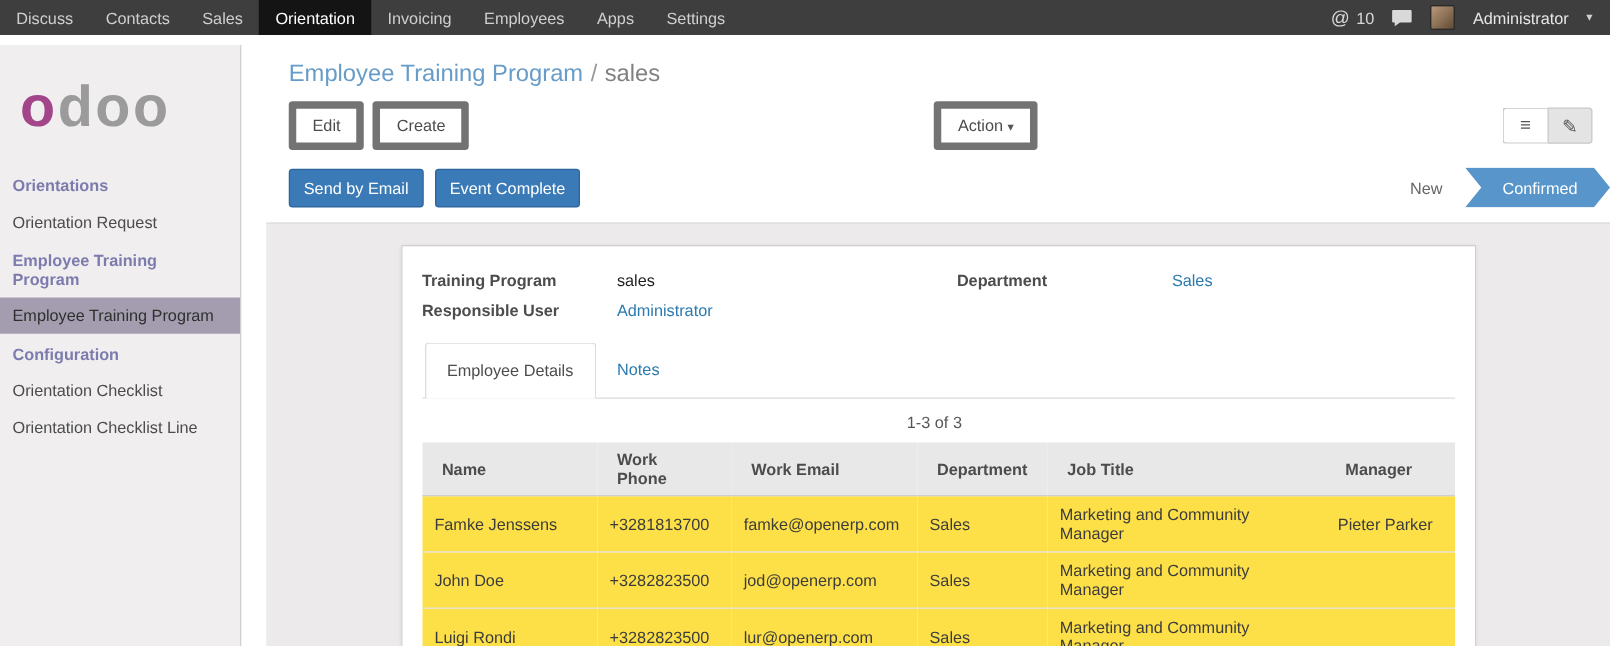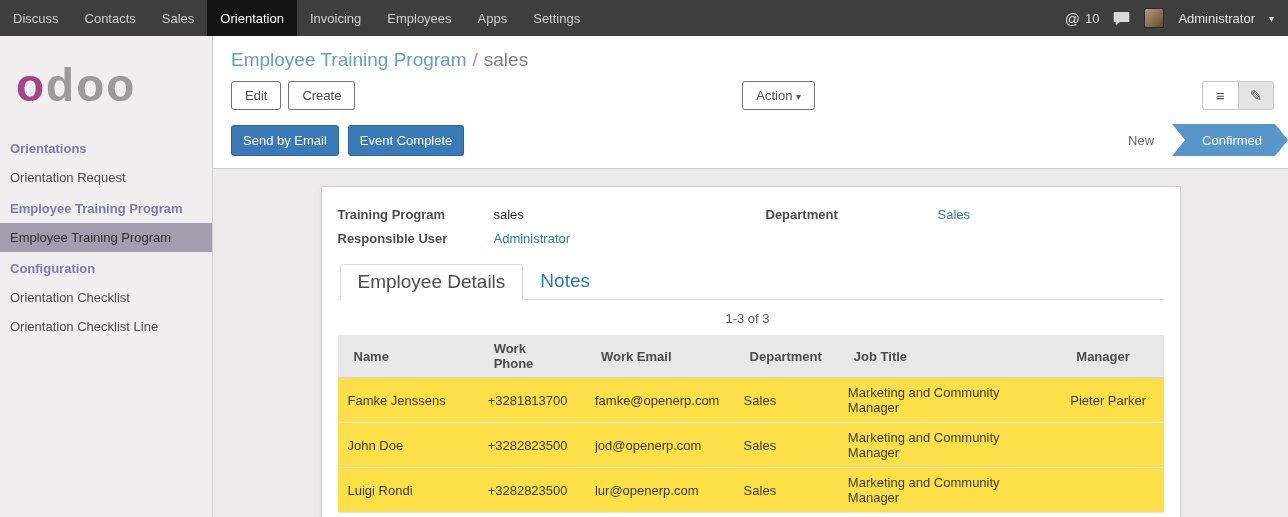--- a/index.html
+++ b/index.html
@@ -1,44 +1,44 @@
 <!DOCTYPE html>
 <html><head>
 <meta charset="utf-8">
 <style>
   *{box-sizing:border-box;margin:0;padding:0}
   html,body{width:1288px;height:517px;font-family:"Liberation Sans",sans-serif;font-size:13px;color:#4c4c4c;background:#fff;overflow:hidden}
   
-  .topbar{position:absolute;top:0;left:0;width:1288px;height:36px;background:#3e3e3e;display:flex;align-items:stretch;color:#cfcfcf;z-index:5}
+  .topbar{position:absolute;top:0;left:0;width:1288px;height:28px;background:#3e3e3e;display:flex;align-items:stretch;color:#cfcfcf;z-index:5}
   .top-menu{display:flex;align-items:stretch}
   .nav-item{display:flex;align-items:center;padding:0 13px;cursor:pointer;font-size:13px;color:#cfcfcf}
   .nav-item.active{background:#141414;color:#fff}
   .topbar-right{margin-left:auto;display:flex;align-items:center;gap:14px;padding-right:14px}
   .mention{display:flex;align-items:center;gap:5px;cursor:pointer;color:#d8d8d8;font-size:13px}
   .mention .at{font-size:15px}
   .chat-wrap{display:flex;align-items:center;cursor:pointer}
   .avatar{width:20px;height:20px;border-radius:2px;background:linear-gradient(135deg,#b99a7d 0%,#8a6f52 55%,#5d4a36 100%);border:1px solid #2a2a2a}
   .username{color:#e6e6e6;cursor:pointer}
   .caret{color:#cfcfcf;font-size:10px}
   
-  .sidebar{position:absolute;top:36px;left:0;width:213px;bottom:0;background:#f0eeef;border-right:1px solid #d0d0d0}
+  .sidebar{position:absolute;top:36px;left:0;width:193px;bottom:0;background:#f0eeef;border-right:1px solid #d0d0d0}
   .logo{padding:26px 0 24px 16px;font-size:46px;font-weight:bold;letter-spacing:2px;line-height:1;cursor:pointer}
   .logo .o1{color:#a24689}
   .logo .rest{color:#9b9b9b}
   .side-header{padding:9px 12px 7px 10px;color:#7c7bad;font-weight:bold;font-size:13px;cursor:pointer}
   .side-item{padding:7px 12px 7px 10px;color:#4c4c4c;cursor:pointer;font-size:13px}
   .side-item.active{background:#a49db0;color:#2f2f2f}
   
   .main{position:absolute;top:36px;left:213px;right:0;bottom:0;display:flex;flex-direction:column;background:#fff}
   .breadcrumb-row{padding:13px 18px 6px 18px;font-size:19px}
   .bc-parent{color:#679cc8;cursor:pointer}
   .bc-sep{color:#999;margin:0 6px}
   .bc-current{color:#808080}
   .toolbar-row{display:flex;align-items:center;padding:4px 14px 10px 18px}
-  .btn{background:#fff;border:1px solid #737373;border-radius:3px;padding:6px 13px;font-size:13px;color:#4c4c4c;cursor:pointer;font-family:inherit}
+  .btn{background:#fff;border:6px solid #737373;border-radius:3px;padding:6px 13px;font-size:13px;color:#4c4c4c;cursor:pointer;font-family:inherit}
   .btn + .btn{margin-left:7px}
   .center-group{margin:0 auto}
   .switcher{display:flex}
   .sw-btn{width:36px;height:29px;border:1px solid #c7c7c7;background:#fff;display:flex;align-items:center;justify-content:center;cursor:pointer;font-size:15px;color:#555}
   .sw-btn:first-child{border-radius:3px 0 0 3px;border-right:none}
   .sw-btn:last-child{border-radius:0 3px 3px 0}
   .sw-btn.active{background:#e4e4e4}
   .statusbar-row{display:flex;align-items:center;padding:4px 0 12px 18px;border-bottom:1px solid #d2d2d2;background:#fff}
   .status-btn{background:#3a7ab6;border:1px solid #2e649c;color:#fff;border-radius:3px;padding:7px 11px;font-size:13px;margin-right:9px;cursor:pointer;font-family:inherit}
   .states{margin-left:auto;display:flex;align-items:stretch;height:32px;color:#666}
@@ -46,21 +46,21 @@
   .state.active{background:#5795cb;color:#fff;padding:0 26px 0 30px;clip-path:polygon(0 0,calc(100% - 13px) 0,100% 50%,calc(100% - 13px) 100%,0 100%,13px 50%)}
   .content{flex:1;background:#eceaea;overflow:hidden}
   .sheet{width:860px;margin:17px auto 12px;background:#fff;border:1px solid #cfcfcf;box-shadow:0 1px 3px rgba(0,0,0,.08);padding:20px 16px 14px;height:390px}
   
   .fields{display:grid;grid-template-columns:152px 268px 168px 1fr;row-gap:9px;column-gap:4px;align-items:center}
   .f-label{font-weight:bold;color:#4c4c4c}
   .f-value{color:#1f1f1f}
   .f-link{color:#2a7ab0;cursor:pointer}
   
   .tabs{display:flex;margin-top:18px;border-bottom:1px solid #dcdcdc;padding-left:2px}
-  .tab{padding:6px 17px;cursor:pointer;color:#2a7ab0;margin-bottom:-1px;font-size:19px}
+  .tab{padding:14px 17px;cursor:pointer;color:#2a7ab0;margin-bottom:-1px;font-size:13px}
   .tab.active{color:#4c4c4c;background:#fff;border:1px solid #dcdcdc;border-bottom:1px solid #fff;border-radius:3px 3px 0 0}
   .pager{text-align:center;color:#555;padding:11px 6px 9px 0;font-size:13px}
   
   table{width:100%;border-collapse:collapse;font-size:13px}
   thead th{background:#e8e8e8;text-align:left;font-weight:bold;color:#4c4c4c;padding:6px 16px;border-bottom:1px solid #cfcfcf;cursor:pointer}
   tbody td{padding:7px 10px;border-bottom:1px solid #e4e4e4;color:#3c3c3c;background:#fde047}
   tbody tr{cursor:pointer}
   col.c-name{width:17%}col.c-phone{width:13%}col.c-email{width:18%}col.c-dept{width:12.5%}col.c-job{width:27%}col.c-mgr{width:12.5%}
 </style>
 </head>

